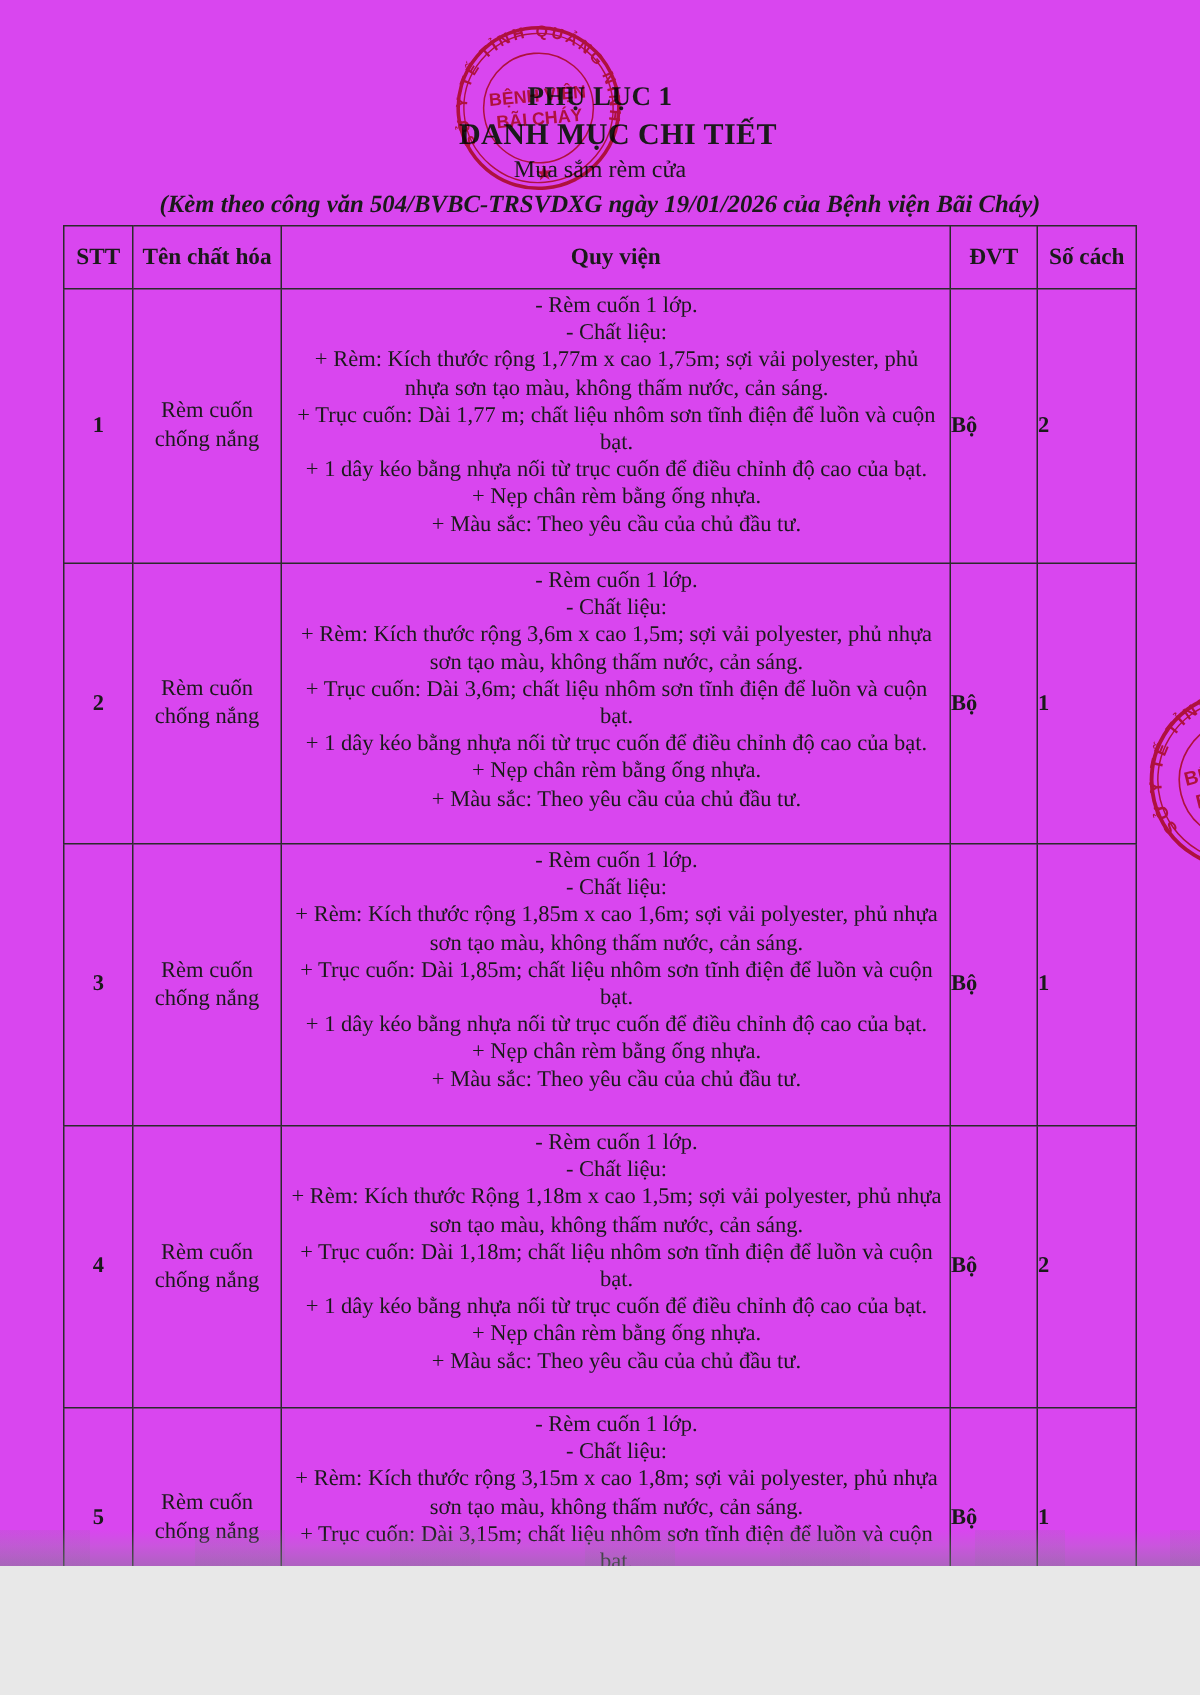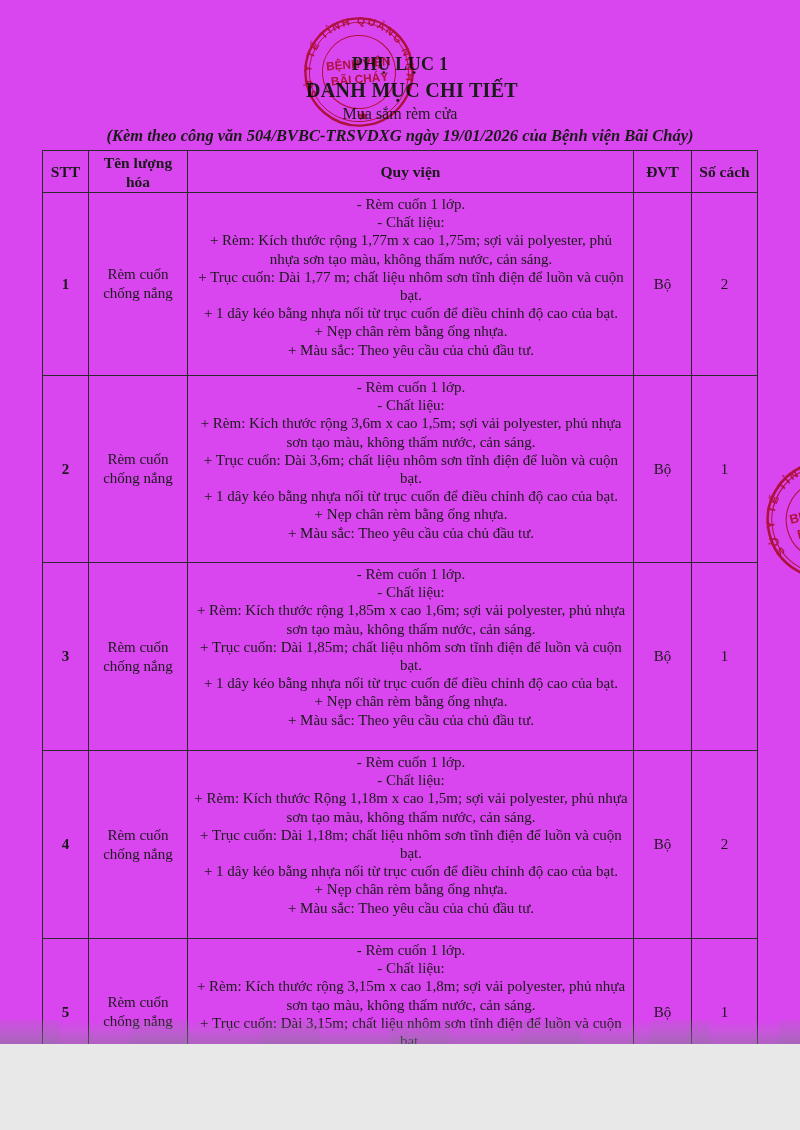--- a/index.html
+++ b/index.html
@@ -32,21 +32,21 @@
     font-size:15.5px; font-weight:bold; text-align:center;
     line-height:19px; padding:1px 3px; vertical-align:middle;
   }
   tr.hdr { height:42px; }
   td.c-stt  { text-align:center; font-weight:bold; font-size:15px; vertical-align:middle; }
   td.c-item { text-align:center; font-size:15px; vertical-align:middle; padding:0 7px; line-height:19px; }
   td.c-spec {
     font-size:15px; line-height:18.2px; vertical-align:top;
     padding:2px 5px 2px 6px; white-space:pre-line; text-align:center;
   }
-  td.c-unit, td.c-qty { text-align:center; font-size:15px; vertical-align:middle; }
+  td.c-unit, td.c-qty { text-align:left; font-size:15px; vertical-align:middle;font-weight:bold; }
   
   .scan-band {
     position:absolute; left:0; right:0; bottom:0; height:24px;
     background:
       repeating-linear-gradient(90deg, rgba(120,128,134,.12) 0 60px, rgba(120,128,134,0) 60px 130px),
       linear-gradient(to bottom, rgba(140,146,150,0) 0%, rgba(140,146,150,.2) 45%, rgba(122,130,136,.45) 100%);
   }
 </style>
 </head>
 <body>
@@ -98,21 +98,21 @@
     <colgroup>
       <col style="width:46px">
         <col style="width:99px">
         <col style="width:446px">
         <col style="width:58px">
         <col style="width:66px">
     </colgroup>
     <thead>
       <tr class="hdr">
         <th>STT</th>
-        <th>Tên lượng hóa</th>
+        <th>Tên chất hóa</th>
         <th>Quy viện</th>
         <th>ĐVT</th>
         <th>Số cách</th>
       </tr>
     </thead>
     <tbody>
       <tr style="height:183px">
         <td class="c-stt">1</td>
         <td class="c-item">Rèm cuốn chống nắng</td>
         <td class="c-spec">- Rèm cuốn 1 lớp.

